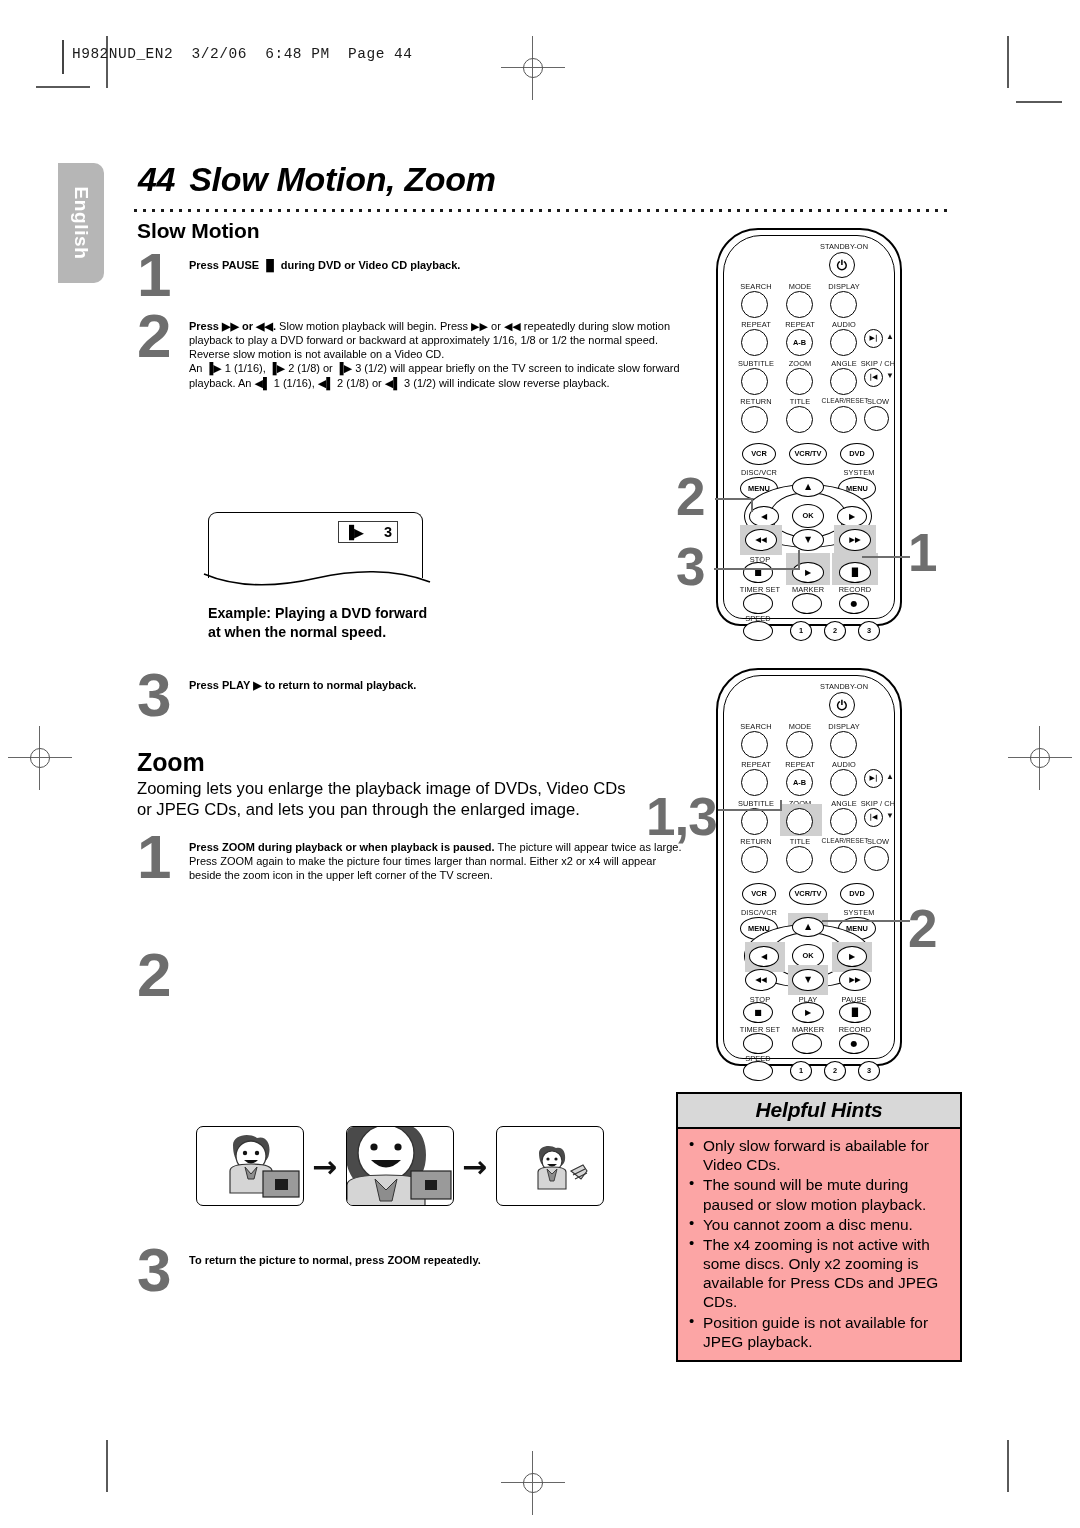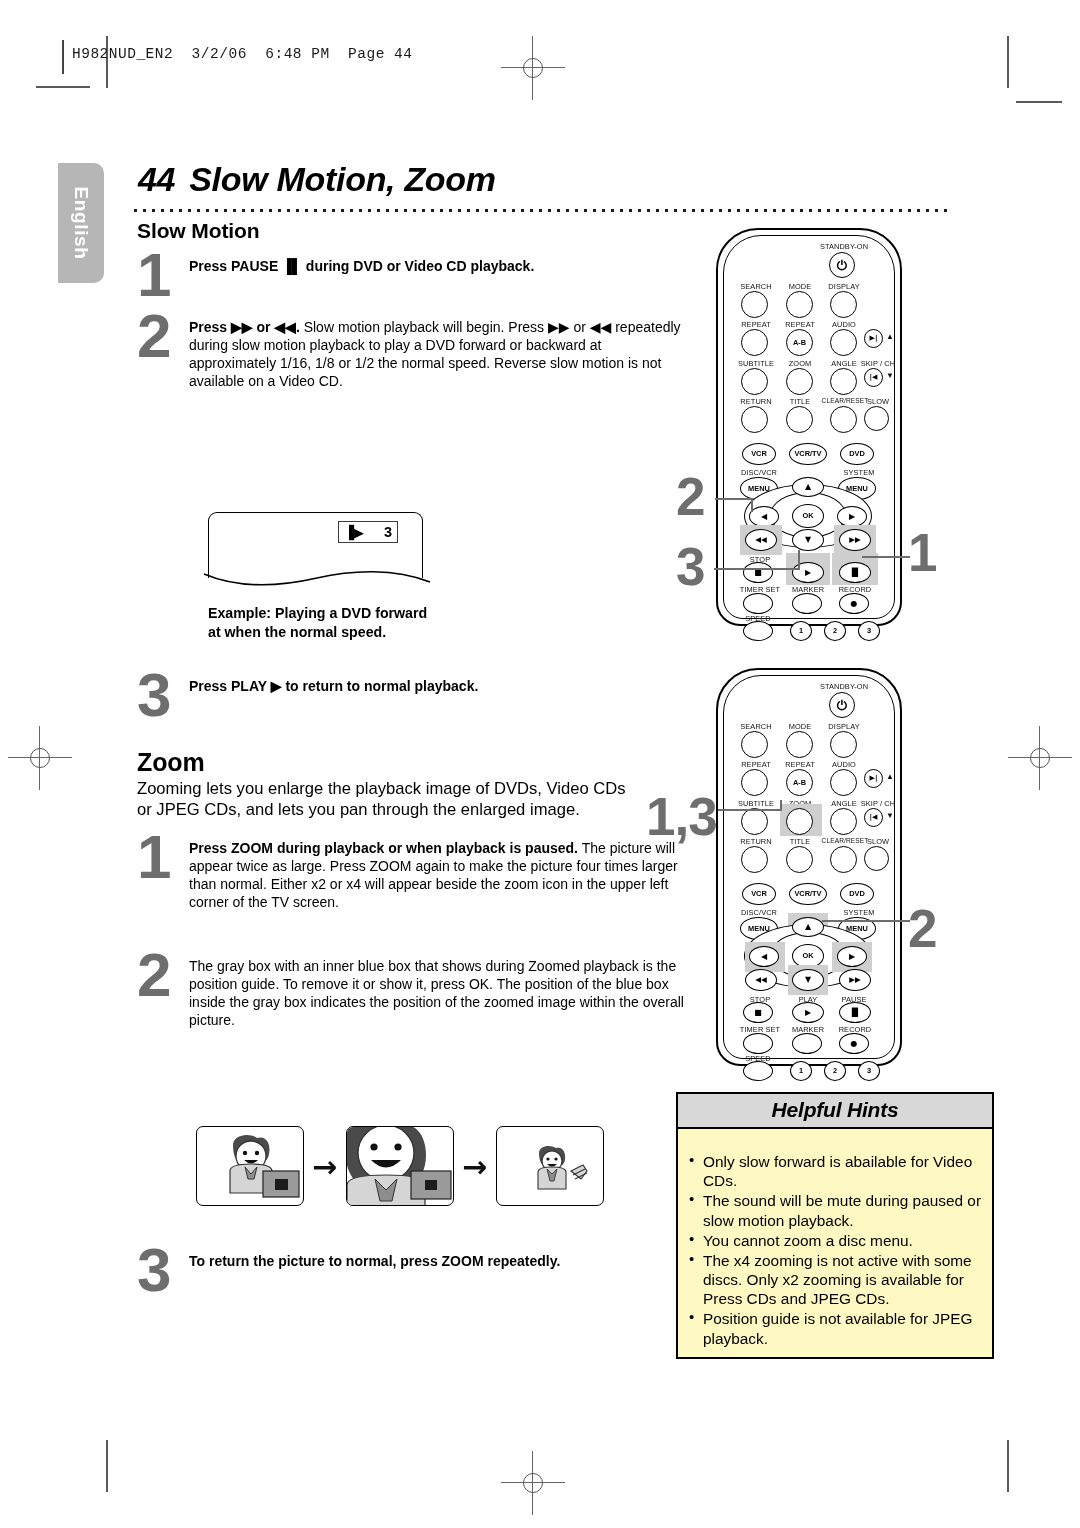--- a/index.html
+++ b/index.html
@@ -57,21 +57,21 @@
   #sec-zoom  { left:137px; top:748px; font-size:25px; }
 
   
   .step { position:absolute; }
   .step .bignum {
     position:absolute; left:0; top:-14px; width:50px;
     font-size:62px; font-weight:bold; color:#6e6e6e; line-height:1;
     text-align:left; font-family:"Liberation Sans", sans-serif;
   }
   .step .body {
-    position:absolute; left:52px; top:0; font-size:14px; line-height:1.285;
+    position:absolute; left:52px; top:0; font-size:11px; line-height:1.285;
   }
   .step .body b { font-weight:bold; }
 
   
   .intro {
     position:absolute; left:137px; top:778px; width:505px;
     font-size:16.6px; line-height:1.285;
   }
 
   
@@ -95,29 +95,29 @@
 
   
   .strip { position:absolute; left:196px; top:1126px; width:420px; height:80px; }
   .tvbox { position:absolute; top:0; border:1.4px solid #000; border-radius:7px;
            background:#fff; overflow:hidden; }
   .arrowg { position:absolute; top:26px; font-size:30px; font-weight:bold;
             font-family:"DejaVu Sans", sans-serif; color:#111; line-height:1; }
 
   
   .hints {
-    position:absolute; left:676px; top:1092px; width:318px;
-    border:2.2px solid #000; background:#fef9c3;
+    position:absolute; left:676px; top:1092px; width:286px;
+    border:2.2px solid #000; background:#fca5a5;
   }
   .hints .hdr {
     background:#d8d8d8; border-bottom:2.2px solid #000;
     text-align:center; font-size:21px; font-weight:bold; font-style:italic;
     padding:4px 0 5px; letter-spacing:-.2px;
   }
-  .hints ul { margin:0; padding:23px 9px 8px 8px; list-style:none; }
+  .hints ul { margin:0; padding:7px 9px 8px 8px; list-style:none; }
   .hints li {
     position:relative; padding-left:17px; font-size:15.4px;
     line-height:1.245; margin-bottom:1px;
   }
   .hints li:before {
     content:"•"; position:absolute; left:3px; top:-1px; font-size:15px;
   }
 
   
   .remote { position:absolute; }
@@ -200,20 +200,21 @@
   <div class="bignum">1</div>
   <div class="body" style="width:458px;">
     <b>Press PAUSE ▐▌ during DVD or Video CD playback.</b>
   </div>
 </div>
 
 <div class="step" style="left:137px;top:319px;width:510px;">
   <div class="bignum">2</div>
   <div class="body" style="width:497px;">
     <span><b>Press ▶▶ or ◀◀.</b><span> Slow motion playback will begin. Press ▶▶ or ◀◀ repeatedly during slow motion playback to play a DVD forward or backward at approximately 1/16, 1/8 or 1/2 the normal speed. Reverse slow motion is not available on a Video CD.</span></span>
+    <div>An ▐▶ 1 (1/16), ▐▶ 2 (1/8) or ▐▶ 3 (1/2) will appear briefly on the TV screen to indicate slow forward playback. An ◀▌ 1 (1/16), ◀▌ 2 (1/8) or ◀▌ 3 (1/2) will indicate slow reverse playback.</div>
   </div>
 </div>
 
 <div class="tvfig">
   <div class="shell"></div>
   <svg class="wave" viewBox="0 0 230 34">
     <path d="M2,18 C40,34 80,30 115,22 C150,14 192,12 228,26" fill="none" stroke="#000" stroke-width="1.6"></path>
   </svg>
   <div class="osd">
     <span class="sym" style="font-size:13px;">▐▶</span>
@@ -238,21 +239,20 @@
 <div class="step" style="left:137px;top:840px;width:510px;">
   <div class="bignum">1</div>
   <div class="body" style="width:497px;">
     <b>Press ZOOM during playback or when playback is paused.</b><span> The picture will appear twice as large. Press ZOOM again to make the picture four times larger than normal. Either x2 or x4 will appear beside the zoom icon in the upper left corner of the TV screen.</span>
   </div>
 </div>
 
 <div class="step" style="left:137px;top:958px;width:510px;">
   <div class="bignum">2</div>
   <div class="body" style="width:497px;">
-    <div>The gray box with an inner blue box that shows during Zoomed playback is the position guide. To remove it or show it, press OK. The position of the blue box inside the gray box indicates the position of the zoomed image within the overall picture.</div>
   </div>
 </div>
 
 <div class="strip">
 
   <div class="tvbox" style="left:0;width:108px;height:80px;">
     <svg viewBox="0 0 108 80" width="108" height="80">
       <g fill="#4a4a4a">
         <path d="M36,18 C36,8 52,5 60,11 C70,8 74,18 72,27 C71,34 66,36 62,36 L44,36 C38,34 36,27 36,18 Z"></path>
       </g>

